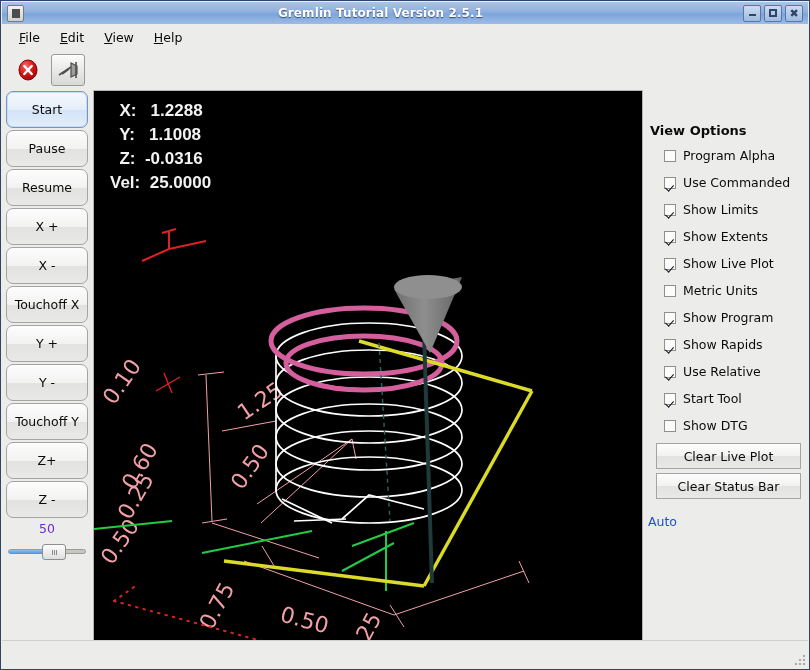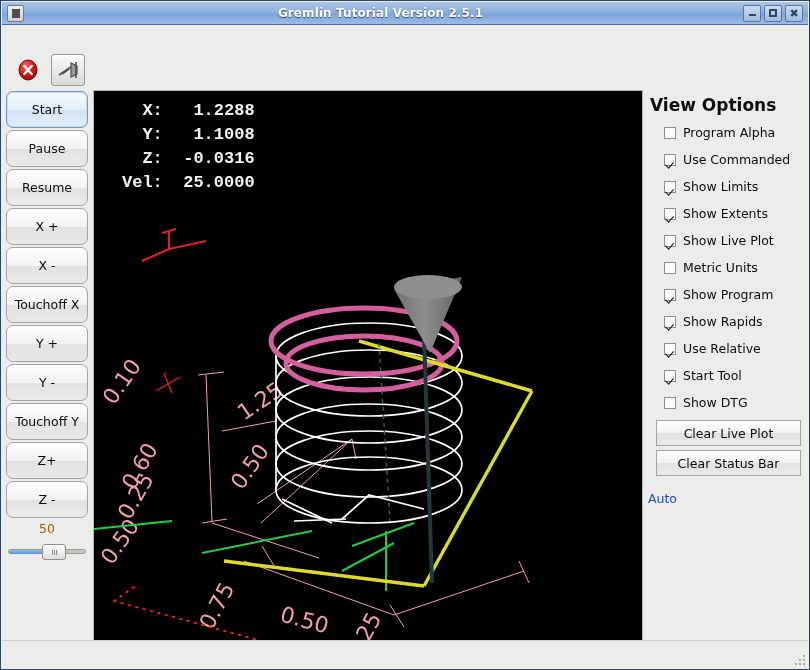--- a/index.html
+++ b/index.html
@@ -94,21 +94,21 @@
     font-size:12.5px;color:#0b0b0b;
     display:flex;align-items:center;justify-content:center;
     box-sizing:border-box;
   }
   .jog-btn.focused{
     border:1px solid #7596c4;
     background:linear-gradient(to bottom,#f4f8fd 0%,#e4eef9 50%,#d3e3f6 51%,#e2eefb 100%);
     box-shadow:0 0 0 1px #c8dcf2 inset;
   }
   .jog-value{
-    font-size:12.5px;color:#a16207;margin-top:1px;margin-bottom:8px;
+    font-size:12.5px;color:#6d28d9;margin-top:1px;margin-bottom:8px;
   }
   .jog-slider{
     width:78px;height:14px;position:relative;
   }
   .jog-slider .track{
     position:absolute;left:0;right:0;top:5px;height:5px;
     background:#c8c6c0;border:1px solid #9d9b95;border-radius:3px;box-sizing:border-box;
   }
   .jog-slider .fill{
     position:absolute;left:1px;top:6px;width:47%;height:4px;
@@ -122,34 +122,35 @@
   }
   .jog-slider .thumb s{display:block;width:1px;height:5px;background:#8b8b89;text-decoration:none;}
 
   
   .plot-wrap{
     position:absolute;left:91px;top:0;right:165px;bottom:0;
     background:#000;border:1px solid #b5b5b3;box-sizing:border-box;
   }
   .plot{position:absolute;inset:0;overflow:hidden;background:#000;}
   .dro{
-    position:absolute;left:28px;top:8px;
-    font-family:Liberation Mono, monospace;
+    position:absolute;left:16px;top:8px;
+    font-family:Liberation Sans, sans-serif;
     font-size:17px;font-weight:bold;color:#f2f2f2;
     line-height:1.42;white-space:pre;
   }
 
   
   .opts{
     position:absolute;right:0;top:0;width:164px;bottom:0;
     background:#ececeb;padding-left:4px;box-sizing:border-box;
   }
   .opts-title{
-    font-size:17px;font-weight:bold;color:#0b0b0b;
+    font-size:13px;font-weight:bold;color:#0b0b0b;
     padding:5px 0 4px 2px;
+    margin-top:28px;
   }
   .opt-row{
     display:flex;align-items:center;height:27px;padding-left:16px;
     font-size:12.5px;color:#0b0b0b;gap:7px;
   }
   .cbox{
     width:12px;height:12px;border:1px solid #8f8f8d;
     background:#fcfcfc;box-sizing:border-box;
     position:relative;flex:0 0 auto;
   }
@@ -194,20 +195,26 @@
           </div>
         <div class="win-btn">
             <span class="g-max"></span>
           </div>
         <div class="win-btn">
             <span class="g-cls">✖</span>
           </div>
       </div>
     </div>
 
+    <div class="menubar">
+      <div class="menu-item"><u>F</u><span>ile</span></div>
+      <div class="menu-item"><u>E</u><span>dit</span></div>
+      <div class="menu-item"><u>V</u><span>iew</span></div>
+      <div class="menu-item"><u>H</u><span>elp</span></div>
+    </div>
 
     <div class="toolbar">
       <div class="tb-btn">
         <svg width="24" height="24" viewBox="0 0 24 24">
           <defs>
             <radialGradient id="rg" cx="38%" cy="30%" r="75%">
               <stop offset="0%" stop-color="#f46a6a"></stop>
               <stop offset="55%" stop-color="#d81616"></stop>
               <stop offset="100%" stop-color="#9c0606"></stop>
             </radialGradient>

